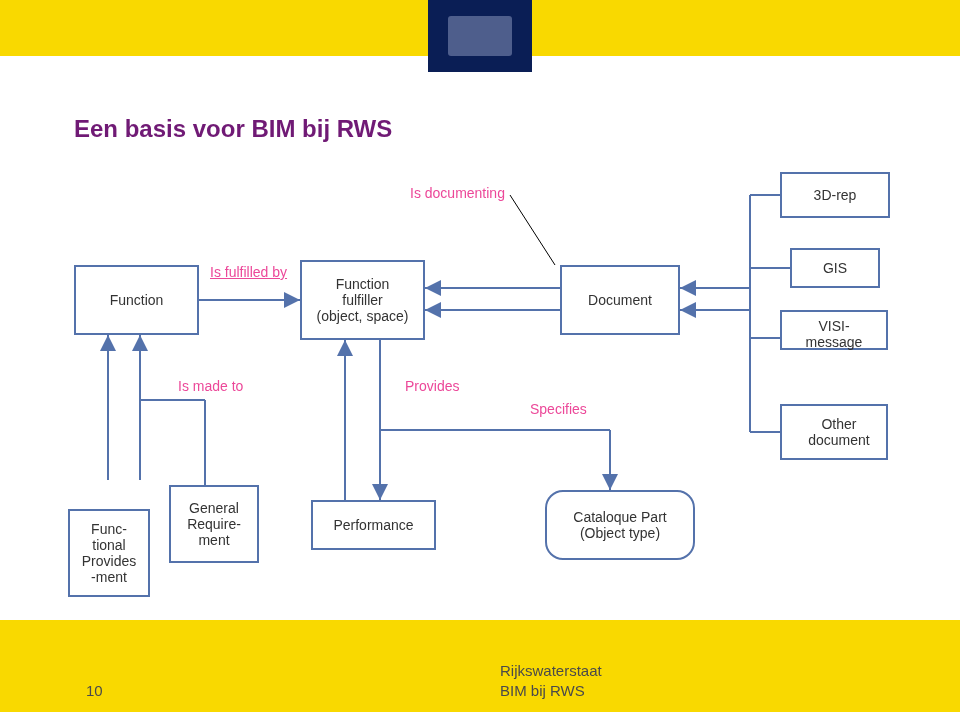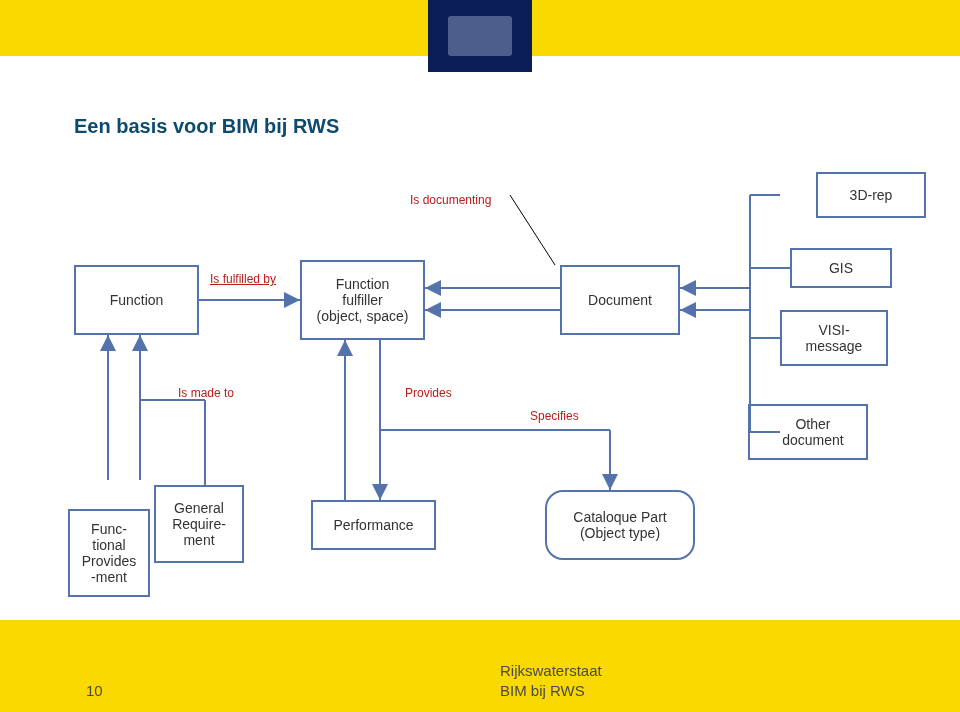--- a/index.html
+++ b/index.html
@@ -27,23 +27,23 @@
   }
   .crest {
     width: 64px; height: 40px;
     background: #5b6a96;
     opacity: 0.85;
     border-radius: 3px;
   }
   .title {
     position: absolute;
     top: 115px; left: 74px;
-    font-size: 20px;
+    font-size: 24px;
     font-weight: bold;
-    color: #0c4a6e;
+    color: #701a75;
   }
   .yellow-bottom {
     position: absolute;
     top: 620px; left: 0;
     width: 960px; height: 92px;
     background: #f9d900;
     color: #333;
     font-size: 15px;
   }
   .page-num { position: absolute; left: 74px; top: 62px; color: #4a4a4a; margin-left: 12px; }
@@ -57,24 +57,23 @@
     text-align: center;
     font-size: 14px;
     color: #333;
     padding: 6px;
   }
   .box .inner { display: table; width: 100%; height: 100%; }
   .box .cell  { display: table-cell; vertical-align: middle; }
 
   .edge-label {
     position: absolute;
-    font-size: 12px;
-    color: #b91c1c;
+    font-size: 14px;
+    color: #ec4899;
     text-align: center;
-    margin-top: 8px;
   }
   svg.overlay {
     position: absolute;
     top: 0; left: 0;
     width: 960px; height: 712px;
     pointer-events: none;
   }
   svg .arrow { stroke: #5472ab; stroke-width: 2; fill: none; }
   svg .arrowhead { fill: #5472ab; }
   svg .thinline { stroke: #000; stroke-width: 1; fill: none; }
@@ -82,21 +81,21 @@
 </head>
 <body>
 
 <div class="yellow-top"></div>
 <div class="logo-ribbon">
   <div class="crest"></div>
 </div>
 
 <div class="title">Een basis voor BIM bij RWS</div>
 
-<div class="box" style="left:780px; top:172px; width:110px; height:46px;margin-left:36px;">
+<div class="box" style="left:780px; top:172px; width:110px; height:46px;">
   <div class="inner">
       <div class="cell">3D-rep</div>
     </div>
 </div>
 
 <div class="box" style="left:74px; top:265px; width:125px; height:70px;">
   <div class="inner">
       <div class="cell">Function</div>
     </div>
 </div>
@@ -110,56 +109,56 @@
   </div>
     </div>
 </div>
 
 <div class="box" style="left:560px; top:265px; width:120px; height:70px;">
   <div class="inner">
       <div class="cell">Document</div>
     </div>
 </div>
 
-<div class="box" style="left:790px; top:248px; width:102px; height:40px;">
+<div class="box" style="left:790px; top:248px; width:90px; height:40px;">
   <div class="inner">
       <div class="cell">GIS</div>
     </div>
 </div>
 
-<div class="box" style="left:780px; top:310px; width:108px; height:56px;">
+<div class="box" style="left:780px; top:310px; width:108px; height:40px;">
   <div class="inner">
       <div class="cell">
     <div>VISI-</div>
     <div>message</div>
   </div>
     </div>
 </div>
 
-<div class="box" style="left:748px; top:404px; width:120px; height:56px;padding-left:16px;">
+<div class="box" style="left:780px; top:404px; width:108px; height:56px;padding-left:16px;">
   <div class="inner">
       <div class="cell">
     <div>Other</div>
     <div>document</div>
   </div>
     </div>
 </div>
 
 <div class="box" style="left:68px; top:480px; width:82px; height:88px;margin-top:29px;">
   <div class="inner">
       <div class="cell">
     <div>Func-</div>
     <div>tional</div>
     <div>Provides</div>
     <div>-ment</div>
   </div>
     </div>
 </div>
 
-<div class="box" style="left:154px; top:485px; width:90px; height:78px;">
+<div class="box" style="left:169px; top:485px; width:90px; height:78px;">
   <div class="inner">
       <div class="cell">
     <div>General</div>
     <div>Require-</div>
     <div>ment</div>
   </div>
     </div>
 </div>
 
 <div class="box" style="left:300px; top:500px; width:125px; height:50px;margin-left:11px;">

